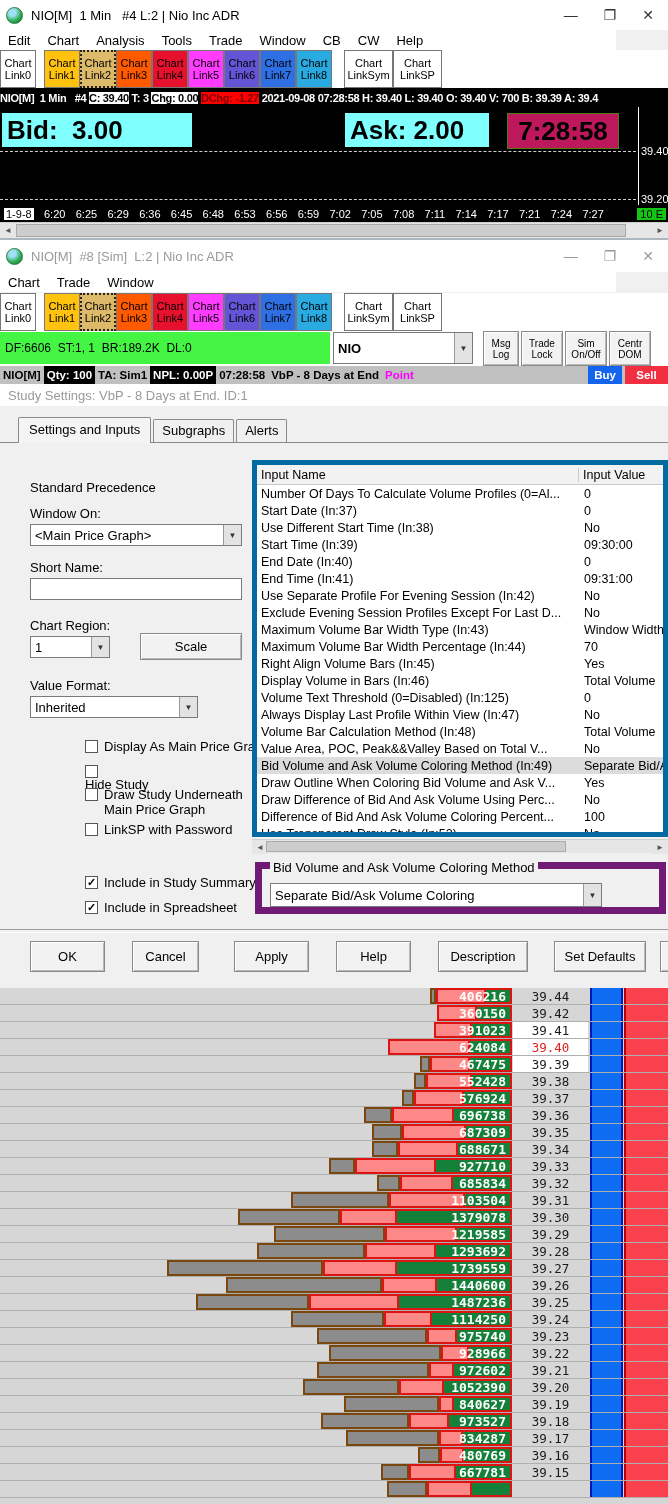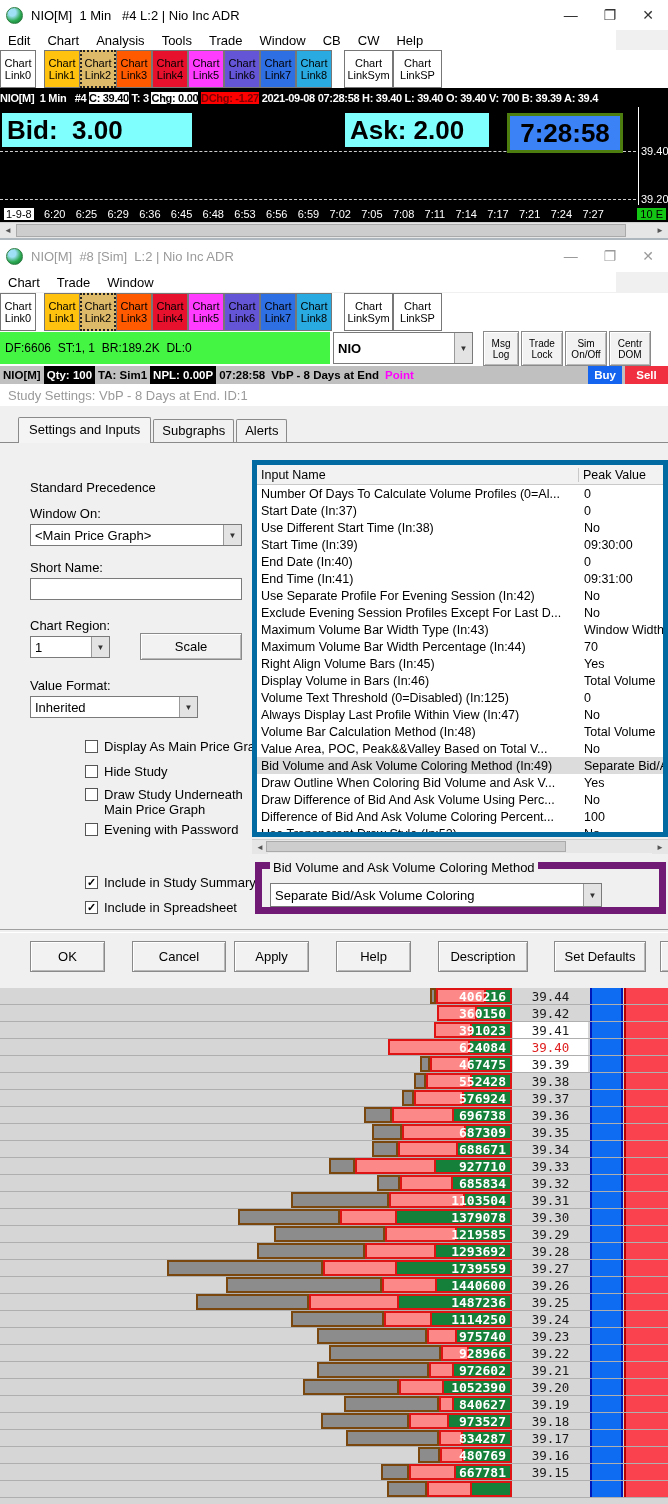--- a/index.html
+++ b/index.html
@@ -20,21 +20,21 @@
   .clink{width:36px;box-sizing:border-box;border:1px solid #777;font-size:11px;line-height:12px;text-align:center;display:flex;flex-direction:column;justify-content:center;color:#000;white-space:pre-line}
   .clink.sel{border:2px dotted #222}
   .clink.wide{width:49px}
   
   .dataline{position:absolute;left:0;width:668px;height:19px;background:#000;display:flex;align-items:center;font-size:11px;font-weight:bold;letter-spacing:-0.3px;white-space:pre;overflow:hidden}
   .chart1{position:absolute;left:0;width:668px;background:#000;overflow:hidden}
   .dash{position:absolute;width:636px;border-top:1px dashed #cfcfcf;height:0}
   .axis-strip{position:absolute;left:638px;top:0;bottom:0;width:30px;background:#000;border-left:1px solid #fff}
   .axis-lbl{position:absolute;left:641px;color:#fff;font-size:11px}
   .quotebox{position:absolute;height:34px;background:#80FFFF;color:#000;font-weight:bold;font-size:26px;display:flex;align-items:center;padding:0 5px;white-space:pre}
-  .clockbox{background:#3b82f6;border:3px solid #4d7c0f}
+  .clockbox{background:#be185d;border:1px solid #4d7c0f}
   .timeaxis{position:absolute;left:0;width:668px;height:17px;background:#000;color:#fff;font-size:11px;display:flex;align-items:center}
   .timeaxis .tfirst{background:#fff;color:#000;padding:0 2px}
   .tlabels{display:flex;justify-content:space-between;width:600px;margin-left:4px}
   .t10e{position:absolute;right:2px;background:#15C515;color:#000;padding:0 3px;font-size:11px}
   .hscroll{position:absolute;left:0;width:668px;height:16px;background:#E6E6E6;border-top:1px solid #cfcfcf;box-sizing:border-box}
   .sarrow{position:absolute;top:0;width:16px;height:100%;display:flex;align-items:center;justify-content:center;font-size:8px;color:#555;background:#E6E6E6}
   .sthumb{position:absolute;top:1px;height:13px;background:#cdcdcd;border:1px solid #aaa;box-sizing:border-box}
   
   .statusrow{position:absolute;left:0;width:668px;height:35px;background:#fff}
   .greenbar{position:absolute;left:0;top:1px;width:330px;height:32px;background:#44F544;color:#000;font-size:12px;display:flex;align-items:center;padding-left:5px;box-sizing:border-box;white-space:pre}
@@ -267,47 +267,47 @@
 <div class="lbl" style="left:30px;top:678px">Value Format:</div>
 <div class="combo" style="position:absolute;left:30px;top:696px;width:168px;height:22px">
   <span class="cval">Inherited</span>
   <span class="cbtn">▼</span>
 </div>
 <div id="checks">
     <div class="chk" style="left: 85px; top: 740px;">
       <span class="box"></span>
       <span class="cl">Display As Main Price Graph</span>
     </div>
-    <div class="chk" style="left: 85px; top: 765px;">
+    <div class="chk" style="left: 85px; top: 765px; flex-direction: column;">
       <span class="box"></span>
       <span class="cl">Hide Study</span>
     </div>
     <div class="chk" style="left: 85px; top: 788px;">
       <span class="box"></span>
       <span class="cl">Draw Study Underneath
 Main Price Graph</span>
     </div>
     <div class="chk" style="left: 85px; top: 823px;">
       <span class="box"></span>
-      <span class="cl">Evening with Password</span>
+      <span class="cl">LinkSP with Password</span>
     </div>
     <div class="chk" style="left: 85px; top: 876px;">
       <span class="box">✓</span>
       <span class="cl">Include in Study Summary</span>
     </div>
     <div class="chk" style="left: 85px; top: 901px;">
       <span class="box">✓</span>
       <span class="cl">Include in Spreadsheet</span>
     </div>
   </div>
 
 <div class="itable" style="left:252px;top:460px;width:416px;height:377px">
   <div class="ithead">
     <span class="h1">Input Name</span>
-    <span class="h2">Peak Value</span>
+    <span class="h2">Input Value</span>
   </div>
   <div id="tablerows">
       <div class="itrow">
         <span class="c1">Number Of Days To Calculate Volume Profiles (0=Al...</span>
         <span class="c2">0</span>
       </div>
       <div class="itrow">
         <span class="c1">Start Date   (In:37)</span>
         <span class="c2">0</span>
       </div>
@@ -399,21 +399,21 @@
   <span class="gtitle">Bid Volume and Ask Volume Coloring Method</span>
   <div class="combo" style="position:absolute;left:8px;top:14px;width:332px;height:24px">
     <span class="cval">Separate Bid/Ask Volume Coloring</span>
     <span class="cbtn">▼</span>
   </div>
 </div>
 
 <div class="sep" style="top:929px"></div>
 <div id="dlgbuttons">
     <div class="btn3d dlgbtn" style="left: 30px; top: 941px; width: 75px; position: absolute;">OK</div>
-    <div class="btn3d dlgbtn" style="left: 132px; top: 941px; width: 94px; position: absolute;">Cancel</div>
+    <div class="btn3d dlgbtn" style="left: 132px; top: 941px; width: 67px; position: absolute;">Cancel</div>
     <div class="btn3d dlgbtn" style="left: 234px; top: 941px; width: 75px; position: absolute;">Apply</div>
     <div class="btn3d dlgbtn" style="left: 336px; top: 941px; width: 75px; position: absolute;">Help</div>
     <div class="btn3d dlgbtn" style="left: 438px; top: 941px; width: 90px; position: absolute;">Description</div>
     <div class="btn3d dlgbtn" style="left: 554px; top: 941px; width: 92px; position: absolute;">Set Defaults</div>
     <div class="btn3d dlgbtn" style="left: 660px; top: 941px; width: 60px; position: absolute;">R</div>
   </div>
 
 <div class="ladder" style="top:988px;height:516px" id="ladder">
     <div class="lrow">
       <div class="lbar">

